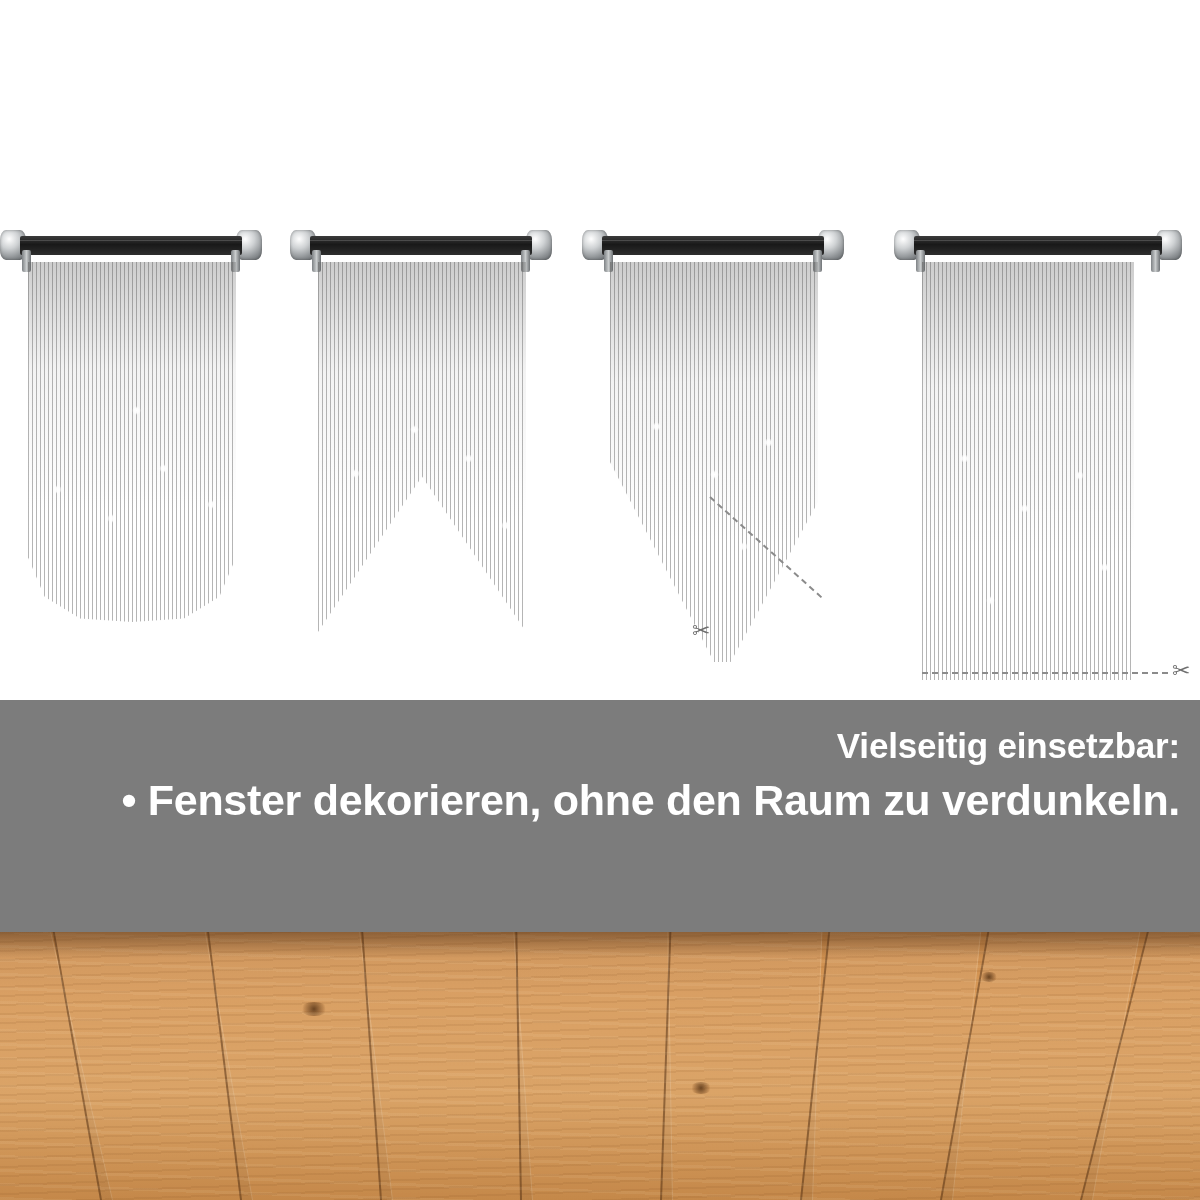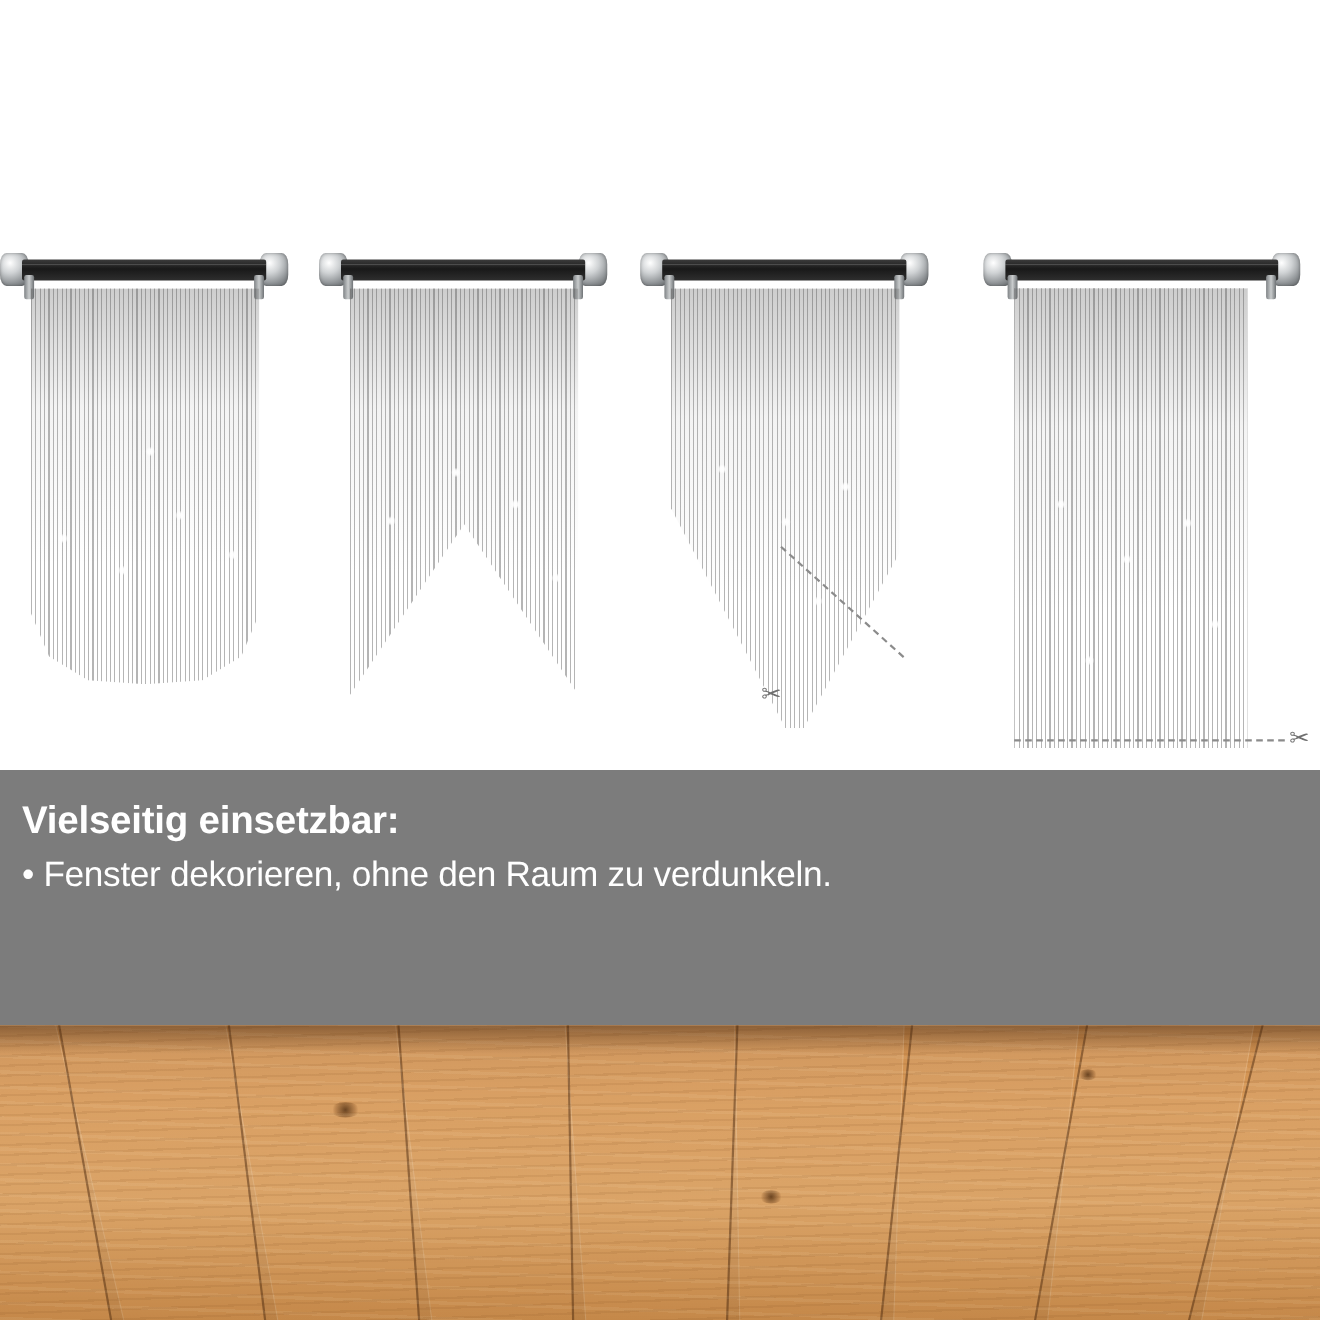--- a/index.html
+++ b/index.html
@@ -159,34 +159,34 @@
 
   
   .banner {
     position: absolute;
     left: 0;
     top: 700px;
     width: 1200px;
     height: 232px;
     background: #7c7c7c;
     color: #ffffff;
-    text-align: left;
+    text-align: right;
     box-sizing: border-box;
     padding: 26px 20px 0 20px;
   }
   .banner h2 {
     margin: 0 0 10px 0;
     font-size: 35px;
     font-weight: 700;
     letter-spacing: -0.2px;
   }
   .banner p {
     margin: 6px 0;
-    font-size: 32px;
-    font-weight: 400;
+    font-size: 43px;
+    font-weight: 700;
     letter-spacing: -0.3px;
   }
 
   
   .floor {
     position: absolute;
     left: 0;
     top: 932px;
     width: 1200px;
     height: 268px;

